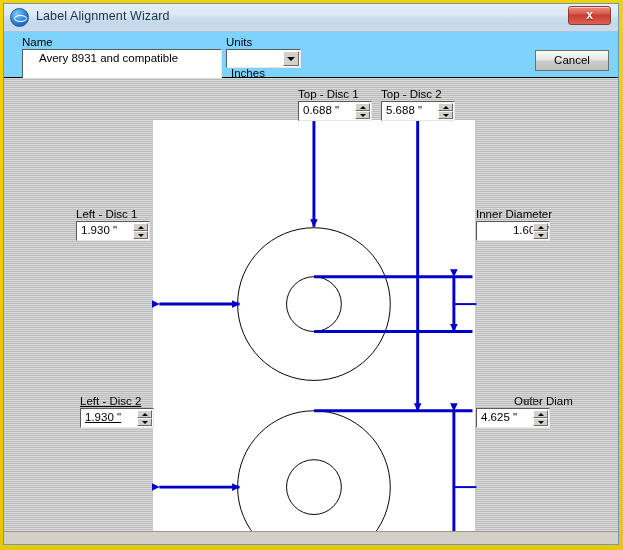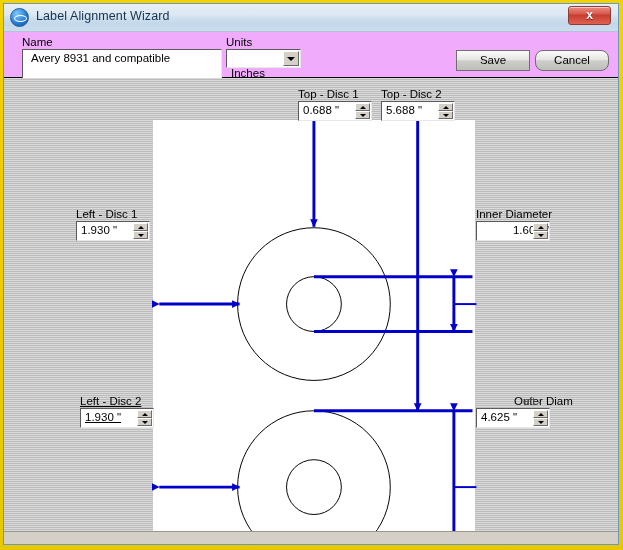--- a/index.html
+++ b/index.html
@@ -90,21 +90,21 @@
     text-shadow: 0 1px 1px rgba(0,0,0,.55);
     box-shadow: inset 0 1px 0 rgba(255,255,255,.55);
   }
 
   
   #toolbar {
     position: absolute;
     left: 0; top: 28px;
     width: 100%;
     height: 45px;
-    background: #f0abfc;
+    background: #7dd3fc;
     border-bottom: 1px solid #000000;
   }
   .fieldgroup { position: absolute; }
   .field-label {
     font-size: 11.5px;
     color: #000000;
     display: block;
     margin-bottom: 1px;
     white-space: nowrap;
   }
@@ -112,21 +112,21 @@
     box-sizing: border-box;
     height: 31px;
     background: #ffffff;
     border: 1px solid #808080;
     border-top-color: #5a5a5a;
     border-left-color: #5a5a5a;
     border-right-color: #e8e8e8;
     border-bottom-color: #e8e8e8;
     font-size: 11.5px;
     color: #000000;
-    padding: 2px 0 0 8px;
+    padding: 2px 0 0 16px;
     white-space: nowrap;
     overflow: hidden;
   }
   .combo {
     position: relative;
     box-sizing: border-box;
     height: 19px;
     background: #ffffff;
     border: 1px solid #808080;
     border-top-color: #5a5a5a;
@@ -294,22 +294,21 @@
 
       <div class="fieldgroup" style="left:222px; top:4px; width:75px;">
         <span class="field-label">Units</span>
         <div class="combo" style="width:75px;">
           <div class="combo-value">Inches</div>
           <div class="combo-arrow"></div>
         </div>
       </div>
 
 
-      <div class="push-button" style="position:absolute; left:452px; top:18px; width:74px;">Save</div>
-      <div class="push-button" style="position:absolute; left:531px; top:18px; width:74px;border-radius:8px;">Cancel</div>
+      <div class="push-button" style="position:absolute; left:531px; top:18px; width:74px;">Cancel</div>
     </div>
 
     <div id="canvas">
 
       <div id="paper"></div>
 
       <svg id="overlay" viewBox="0 0 614 470" width="614" height="470">
         <defs>
           <marker id="ah" markerWidth="9" markerHeight="9" refX="7.6" refY="4.5" orient="auto" markerUnits="userSpaceOnUse">
             <path d="M0,0.6 L8,4.5 L0,8.4 Z" fill="#0000c8"></path>

